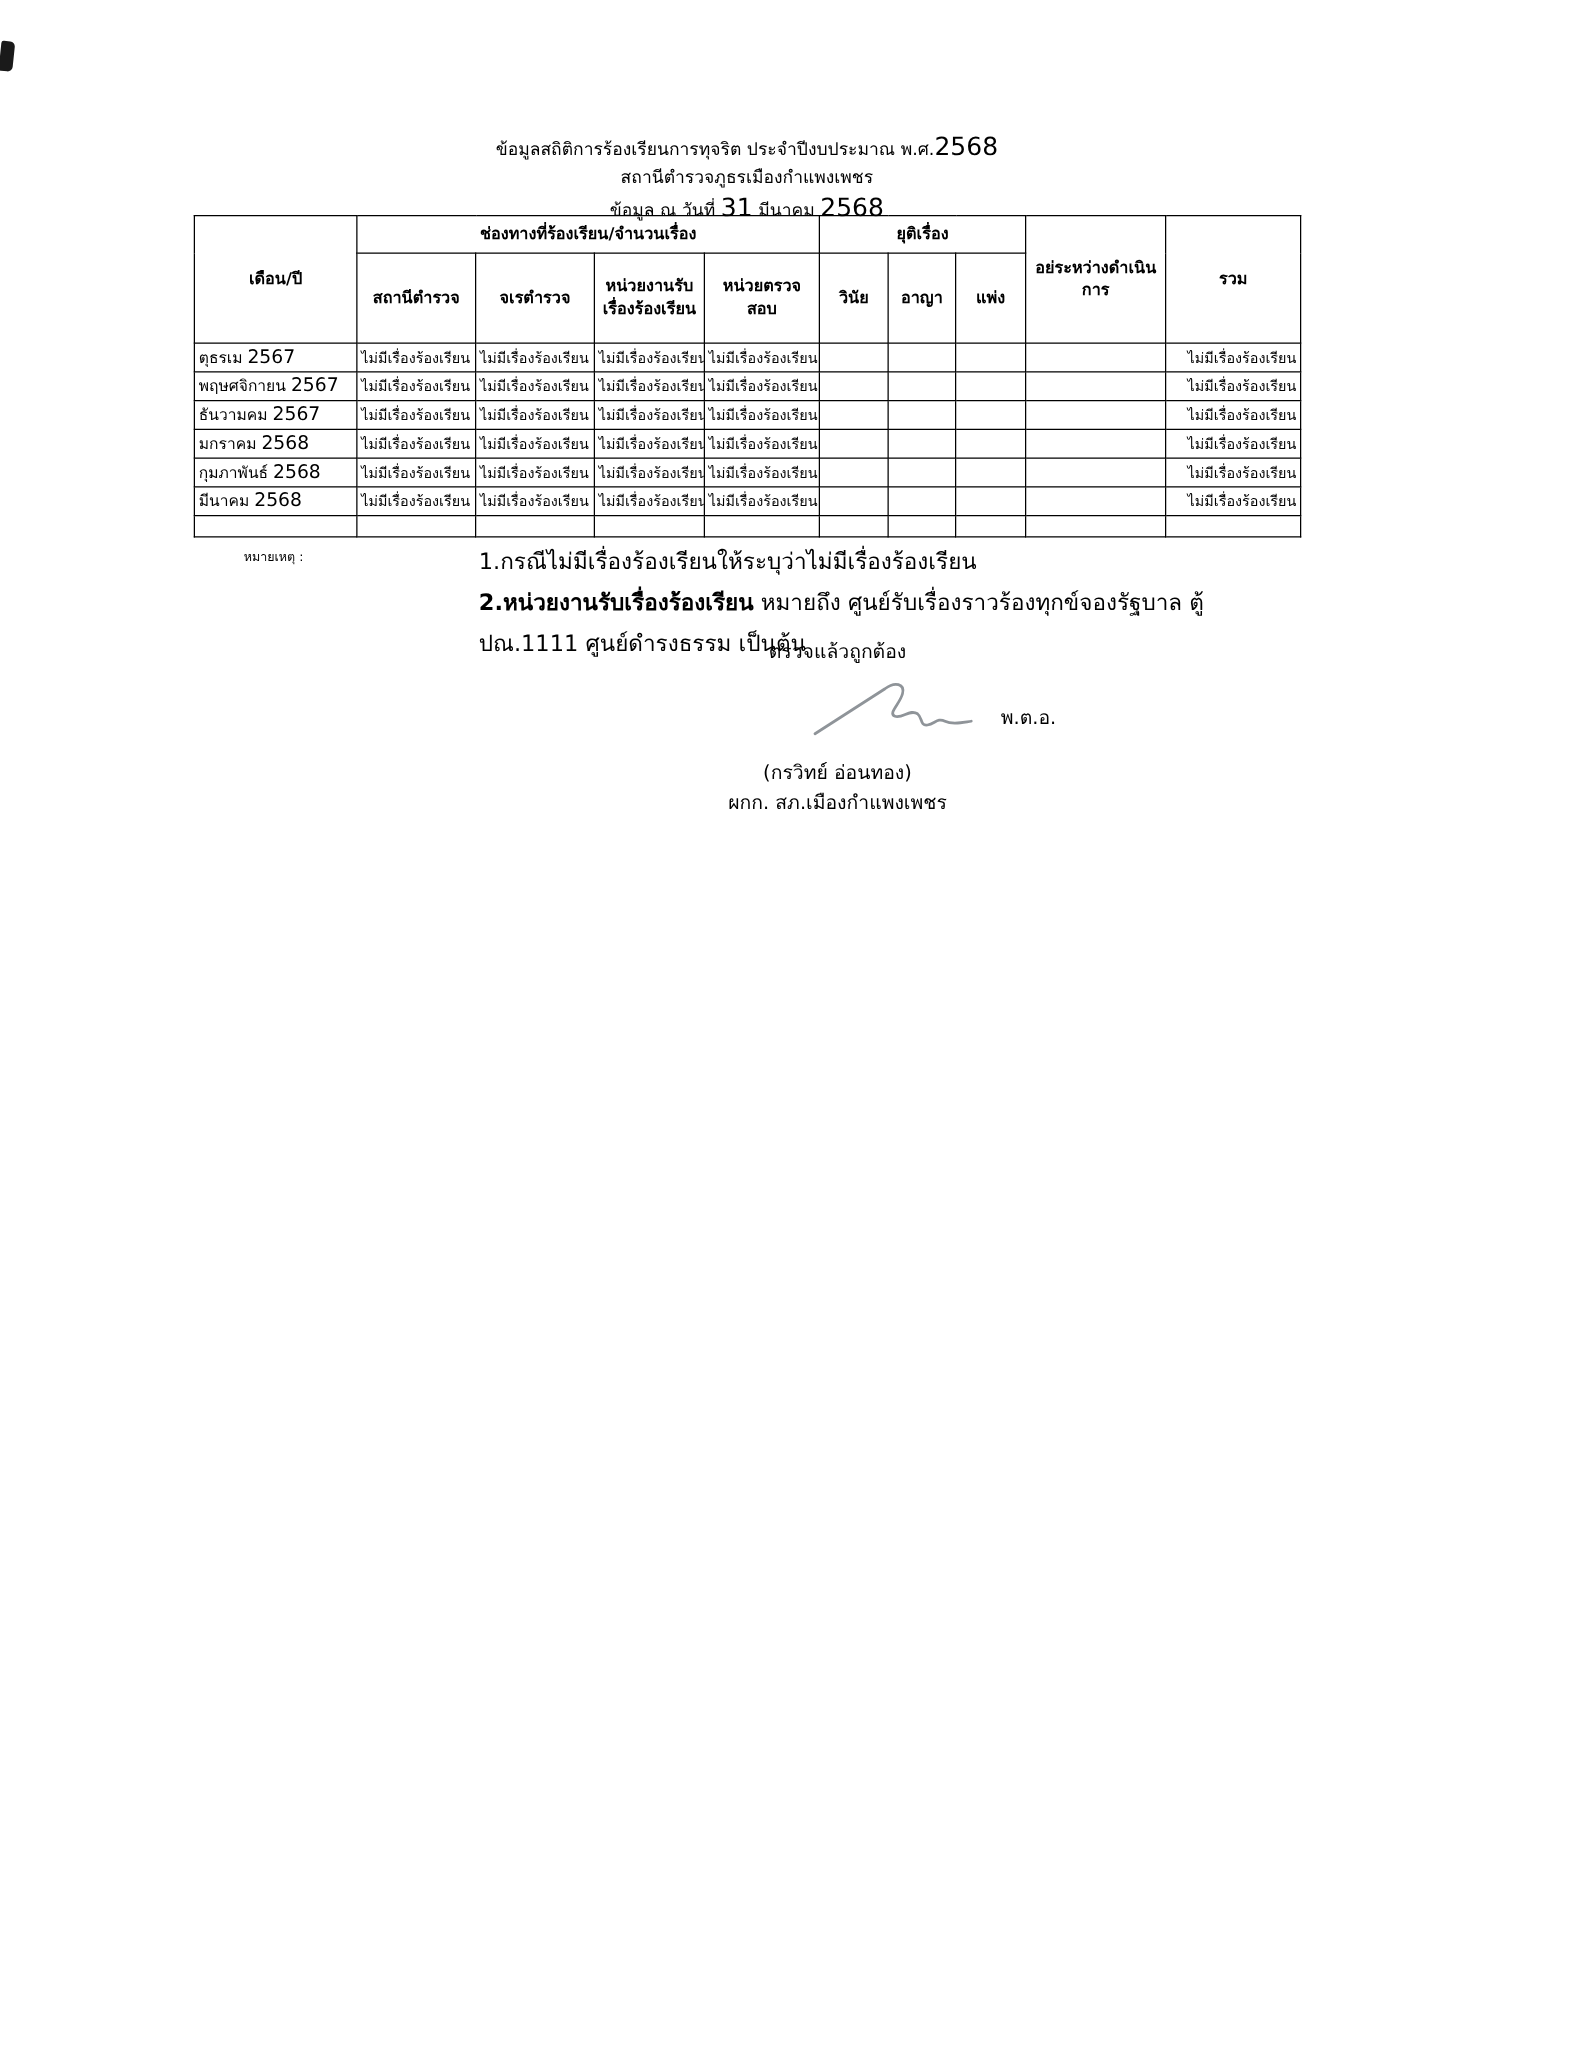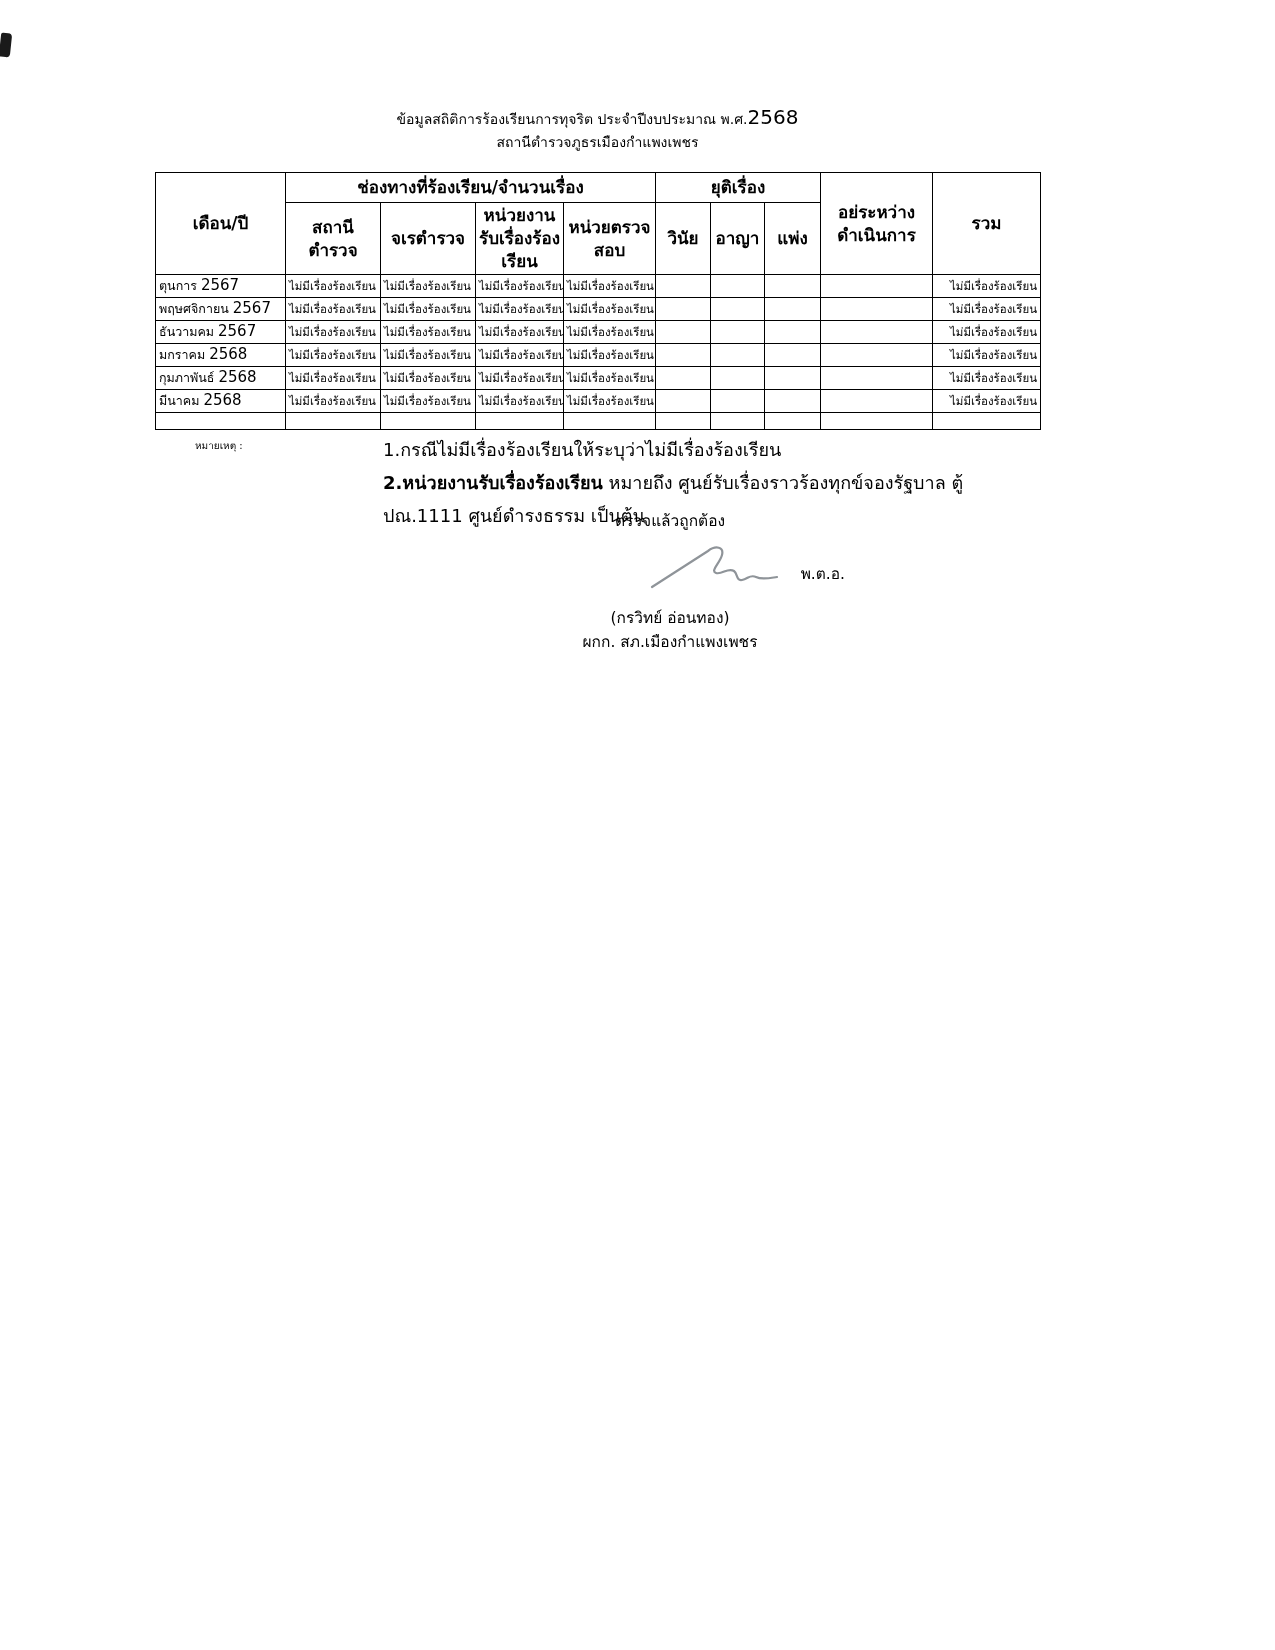--- a/index.html
+++ b/index.html
@@ -29,21 +29,21 @@
     font-size:12px;
   }
   table.report td, table.report th{
     border:1px solid #000;
     padding:0 3px;
     overflow:hidden;white-space:nowrap;
     font-weight:normal;
   }
   table.report thead th{
     text-align:center;vertical-align:middle;
-    font-weight:bold;font-size:17px;line-height:1.35;
+    font-weight:bold;font-size:13px;line-height:1.35;
     white-space:normal;
   }
   tr.h-row1{height:30px;}
   tr.h-row2{height:72px;}
   tbody tr.d-row{height:23px;}
   tbody tr.e-row{height:17px;}
   td.c-month{
     font-weight:bold;font-size:12.5px;text-align:left;vertical-align:middle;
   }
   td.c-month .num{font-size:15px;margin-top:36px;}
@@ -77,20 +77,21 @@
 </head>
 <body>
 
 <div class="page">
 
   <div class="edge-artifact"></div>
 
   <div class="title-block">
     <div class="title-line"><span>ข้อมูลสถิติการร้องเรียนการทุจริต ประจำปีงบประมาณ พ.ศ.</span><span class="num">2568</span></div>
     <div class="title-line">สถานีตำรวจภูธรเมืองกำแพงเพชร</div>
+    <div class="title-line"><span>ข้อมูล ณ วันที่ </span><span class="num">31</span><span> มีนาคม </span><span class="num">2568</span></div>
   </div>
 
   <table class="report">
     <colgroup>
       <col style="width:130px">
         <col style="width:95px">
         <col style="width:95px">
       <col style="width:88px">
         <col style="width:92px">
         <col style="width:55px">
@@ -112,21 +113,21 @@
         <th>จเรตำรวจ</th>
         <th>หน่วยงานรับเรื่องร้องเรียน</th>
         <th>หน่วยตรวจสอบ</th>
         <th>วินัย</th>
         <th>อาญา</th>
         <th>แพ่ง</th>
       </tr>
     </thead>
     <tbody>
         <tr class="d-row">
-          <td class="c-month"><span>ตุนการ </span><span class="num">2567</span></td>
+          <td class="c-month"><span>ตุธรเม </span><span class="num">2567</span></td>
           <td class="c-val">ไม่มีเรื่องร้องเรียน</td>
           <td class="c-val">ไม่มีเรื่องร้องเรียน</td>
           <td class="c-val">ไม่มีเรื่องร้องเรียน</td>
           <td class="c-val">ไม่มีเรื่องร้องเรียน</td>
           <td class="c-blank"></td>
           <td class="c-blank"></td>
           <td class="c-blank"></td>
           <td class="c-blank"></td>
           <td class="c-total">ไม่มีเรื่องร้องเรียน</td>
         </tr>

